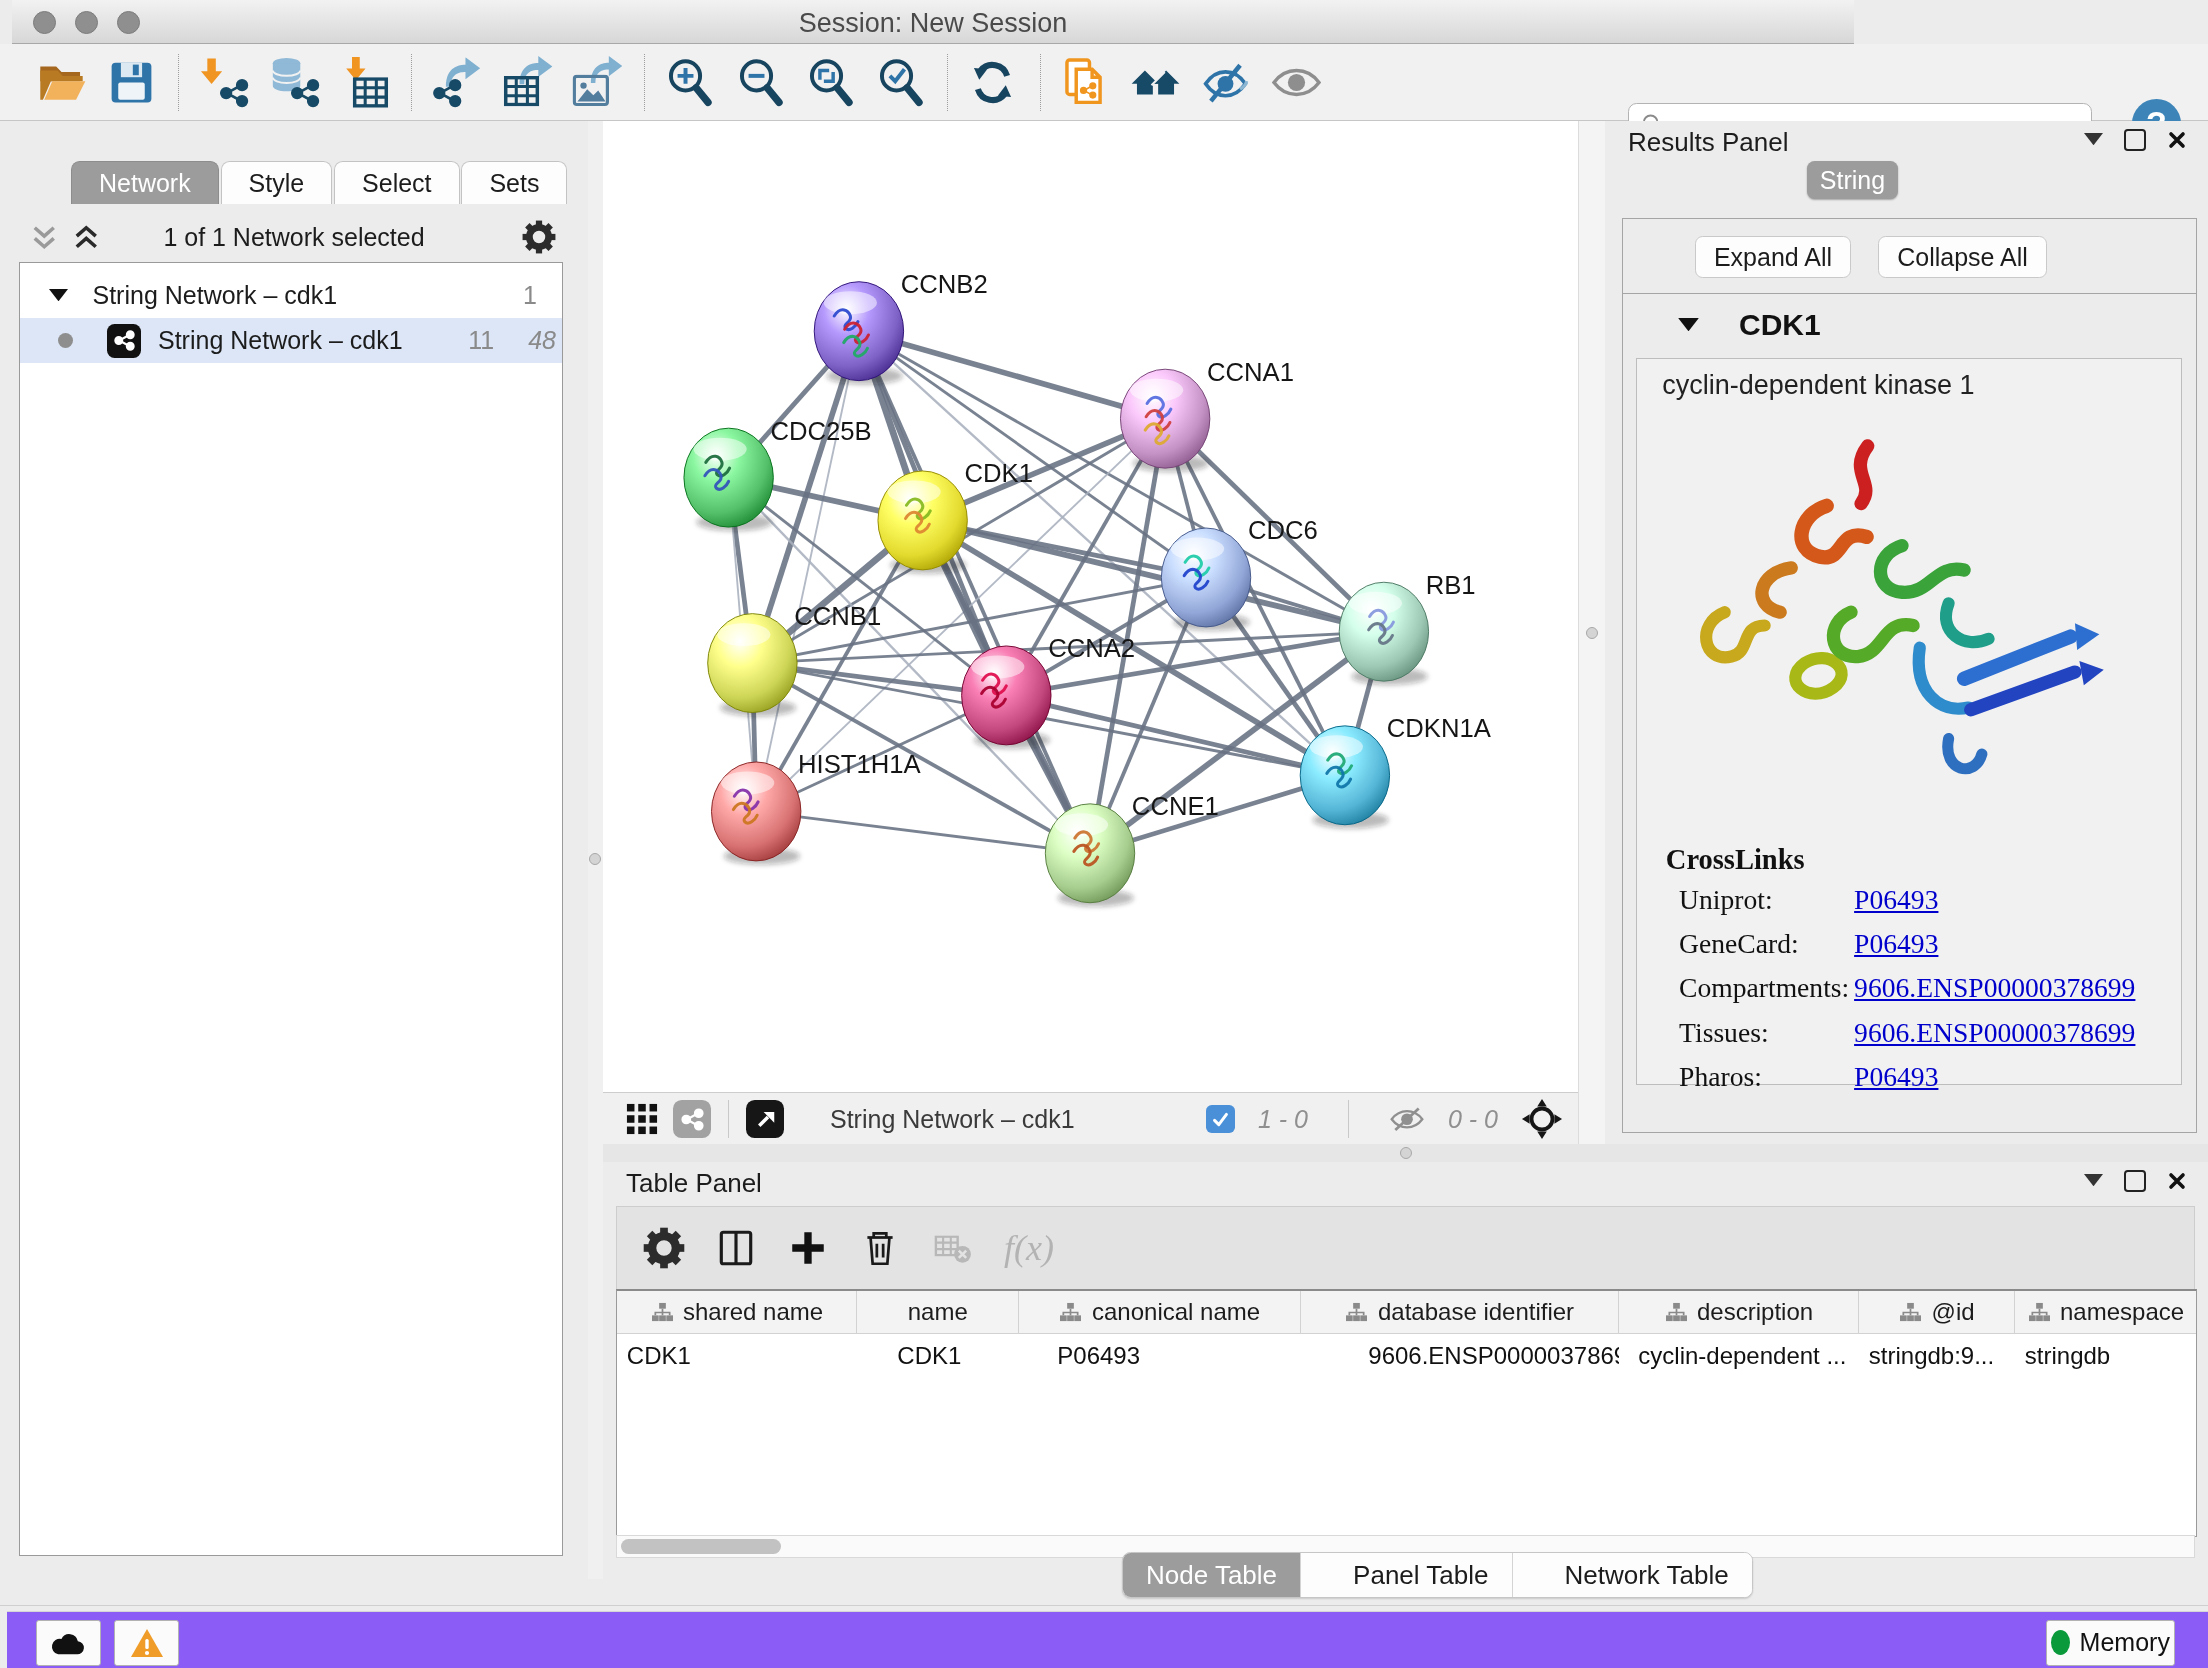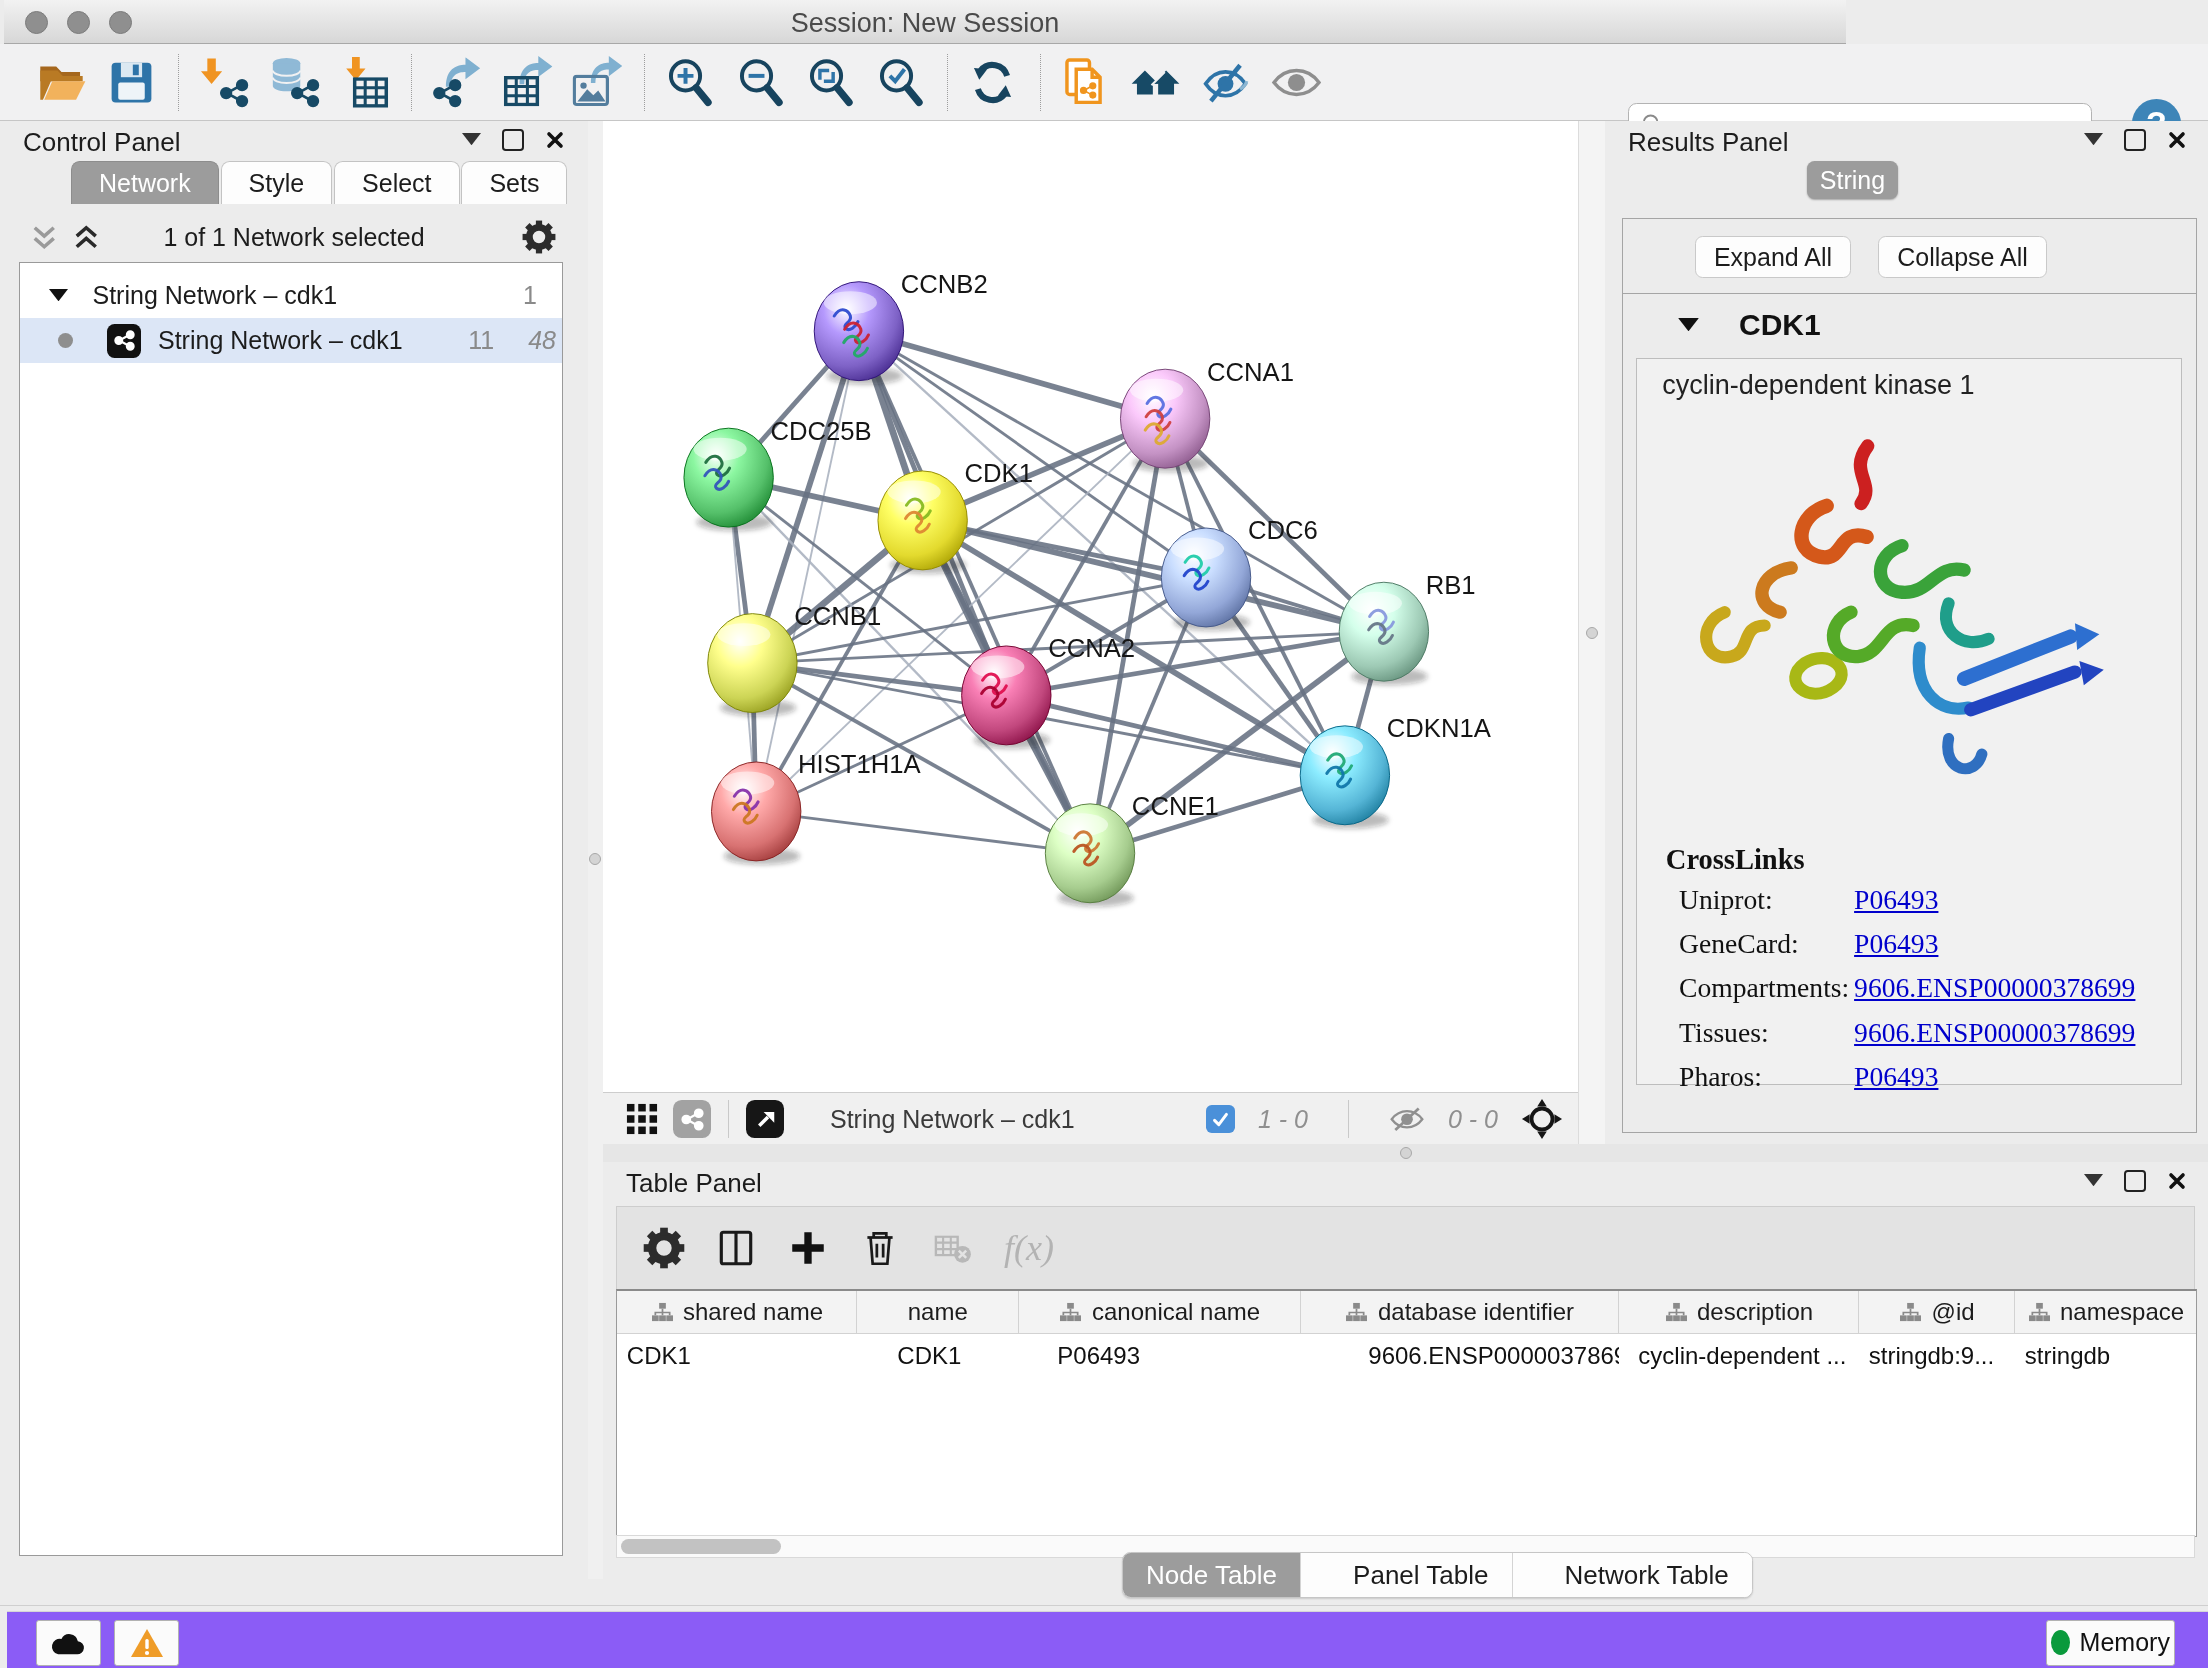--- a/index.html
+++ b/index.html
@@ -1,20 +1,20 @@
 <!DOCTYPE html>
 <html style="font-size:15px"><head>
 <meta charset="utf-8">
 <style>
   html,body{margin:0;padding:0;background:#d8d8d8;font-family:"Liberation Sans",sans-serif;}
   #app{position:relative;width:2208px;height:1668px;background:#ececec;overflow:hidden;
        -webkit-font-smoothing:antialiased;color:#1c1c1c;}
   .abs{position:absolute;}
   
-  .titlebar{left:4px;top:0;width:1818px;height:43px;background:linear-gradient(#f2f2f2,#d7d7d7);
+  .titlebar{left:12px;top:0;width:1818px;height:43px;background:linear-gradient(#f2f2f2,#d7d7d7);
             border-bottom:1px solid #a8a8a8;padding-left:24px;}
   .traffic{position:absolute;top:10.5px;width:21px;height:21px;border-radius:50%;
            background:#8f8f8f;border:1px solid #7c7c7c;}
   .win-title{position:absolute;top:7.6px;left:0;width:100%;text-align:center;font-size:27px;color:#4a4a4a;}
   
   .toolbar{left:0;top:44px;width:2208px;height:77px;background:#f1f1f2;border-bottom:1px solid #c6c6c6;
            display:flex;align-items:center;padding-left:32px;box-sizing:border-box;}
   .tbtn{width:59px;height:59px;display:flex;align-items:center;justify-content:center;flex:0 0 auto;
         margin-right:11.4px;}
   .tbtn svg{width:53px;height:53px;}
@@ -351,32 +351,20 @@
           <use href="#sym-mag" width="40" height="40"></use>
         </svg>
       <input type="text" placeholder="" style="">
     </div>
     <div class="helpbtn">
       <span>?</span>
     </div>
   </div>
 
   <div class="abs control-panel">
-    <div class="panel-head">
-      <span class="panel-title">Control Panel</span>
-      <span class="ph-icons" style="right:23px;">
-        <svg class="ph-caret" viewBox="0 0 20 13" width="19" height="12.4">
-            <use href="#sym-tri-down"></use>
-          </svg>
-        <span class="ph-float"></span>
-        <svg class="ph-close" viewBox="0 0 21 21" width="20" height="20">
-            <use href="#sym-x"></use>
-          </svg>
-      </span>
-    </div>
     <div class="cp-tabs">
       <div class="tab sel">
           <span>Network</span>
         </div>
       <div class="tab">
           <span>Style</span>
         </div>
       <div class="tab">
           <span>Select</span>
         </div>

